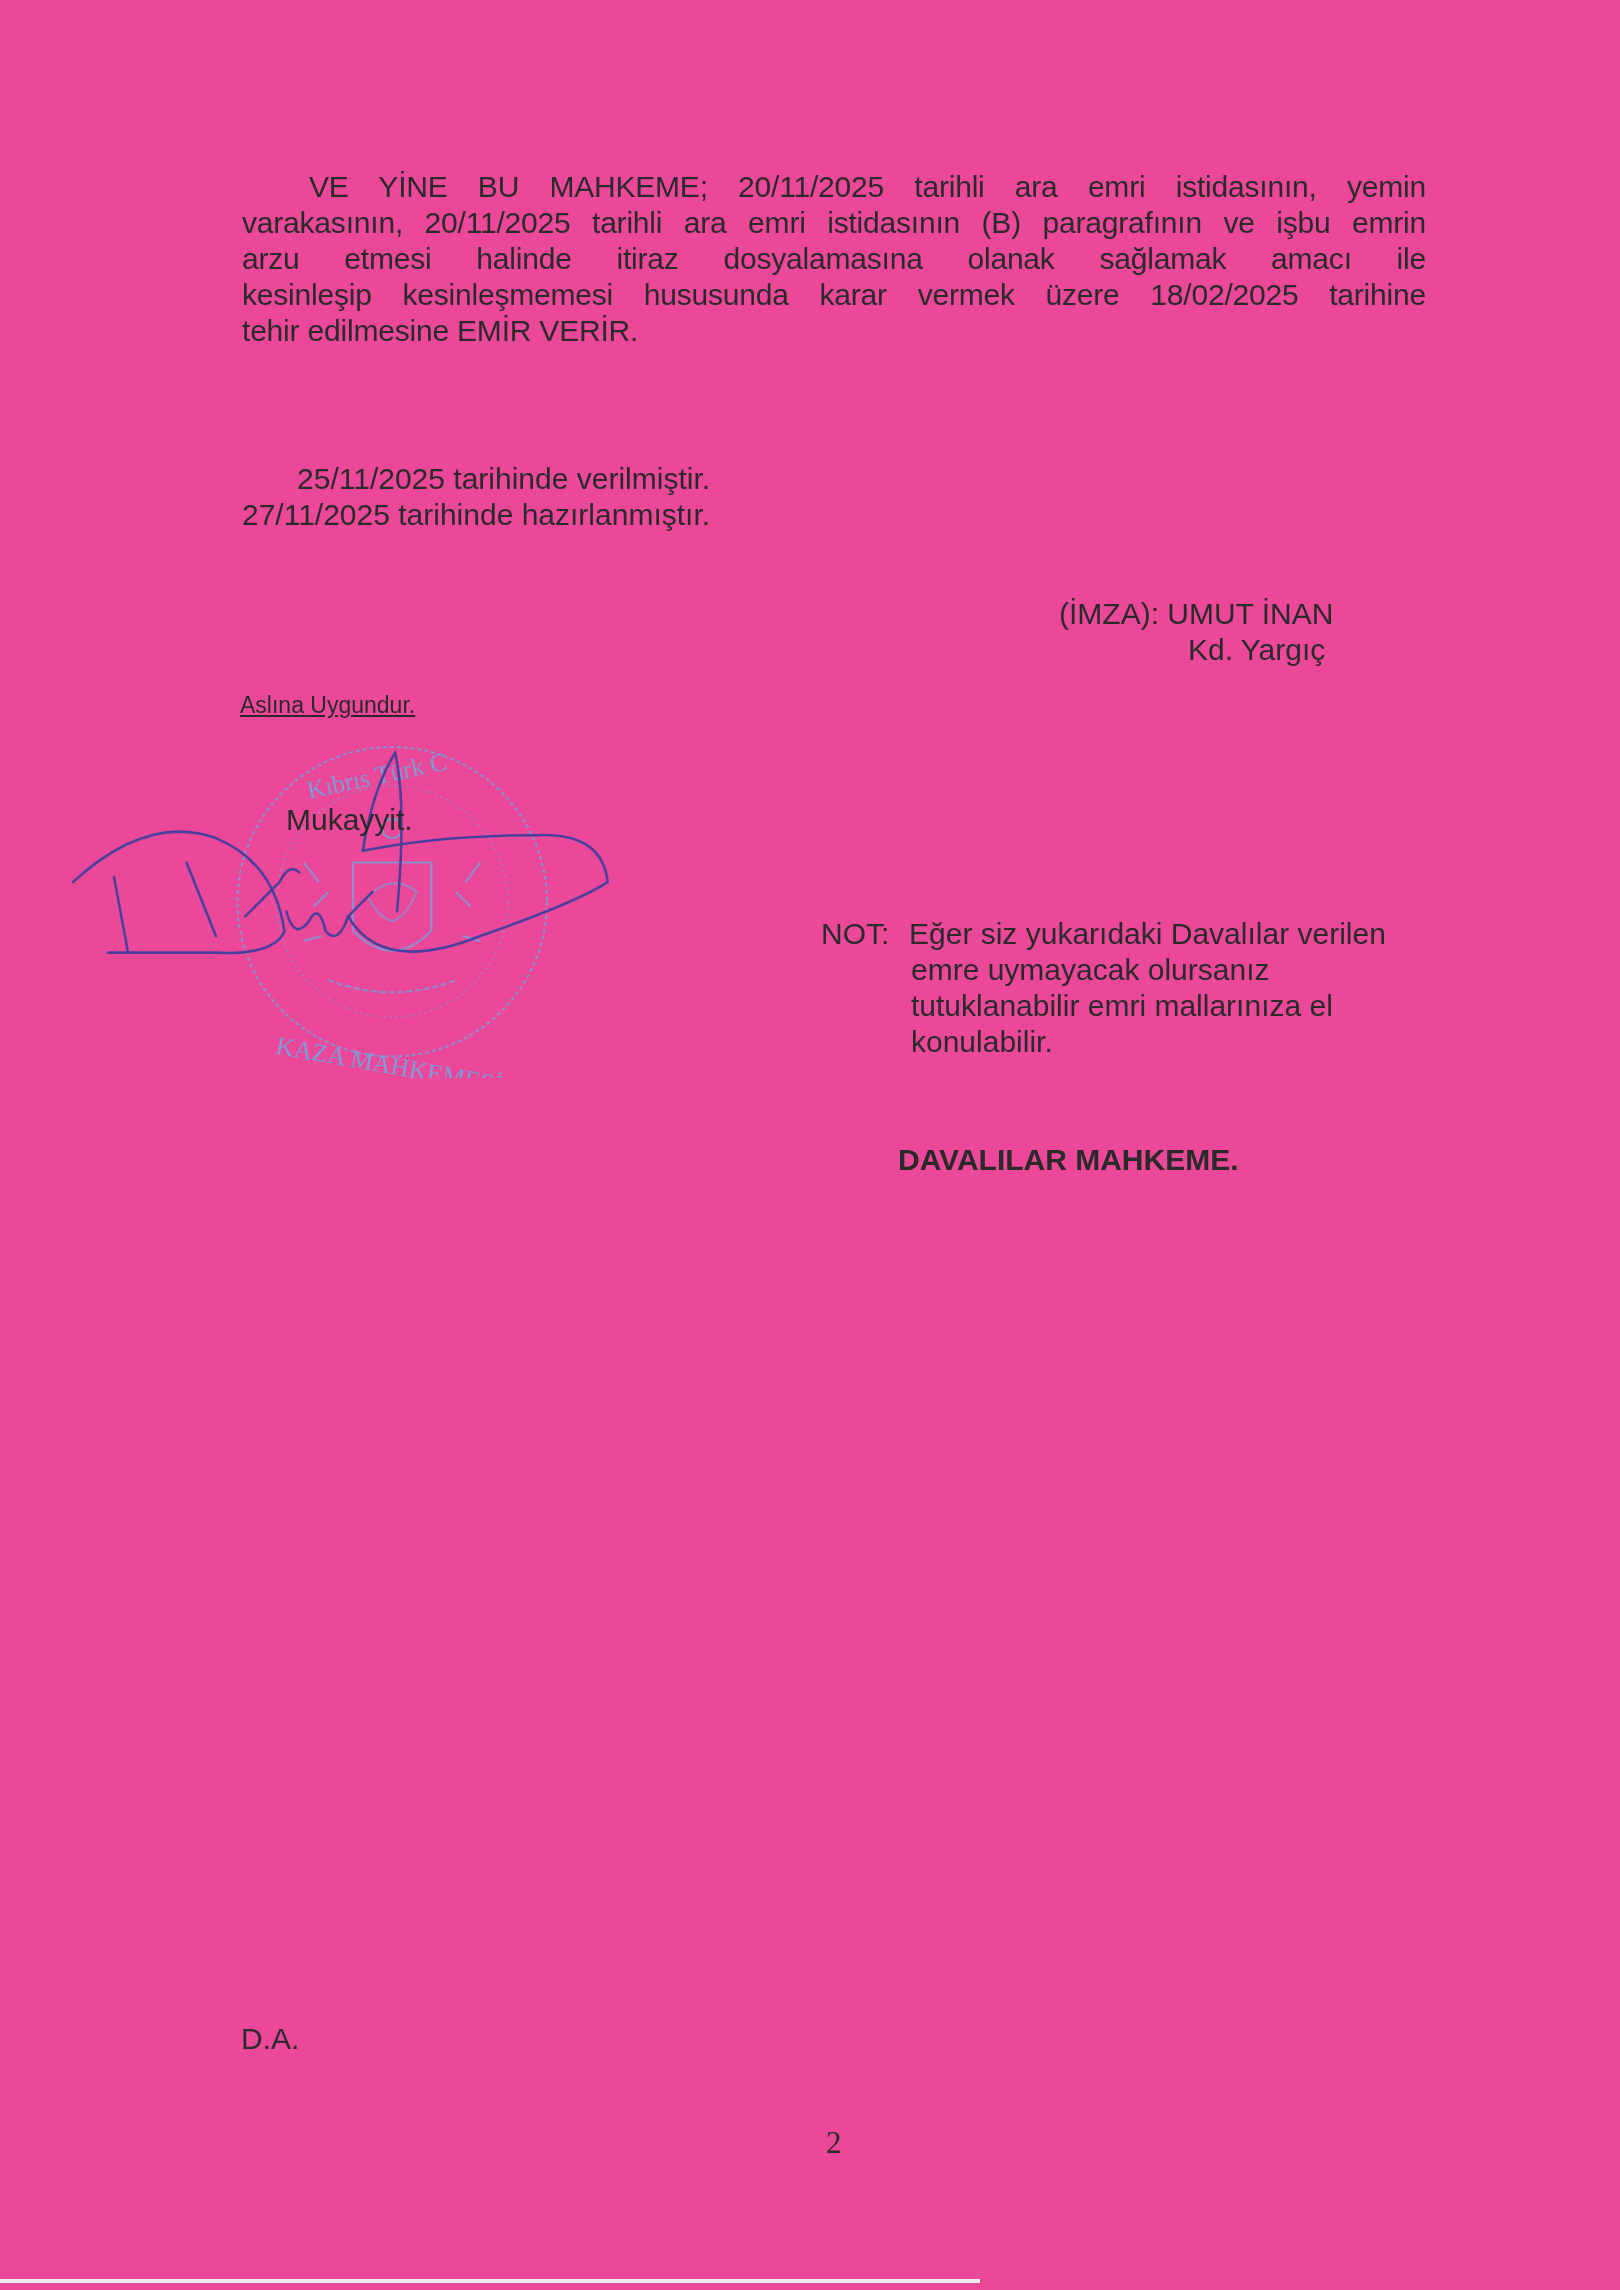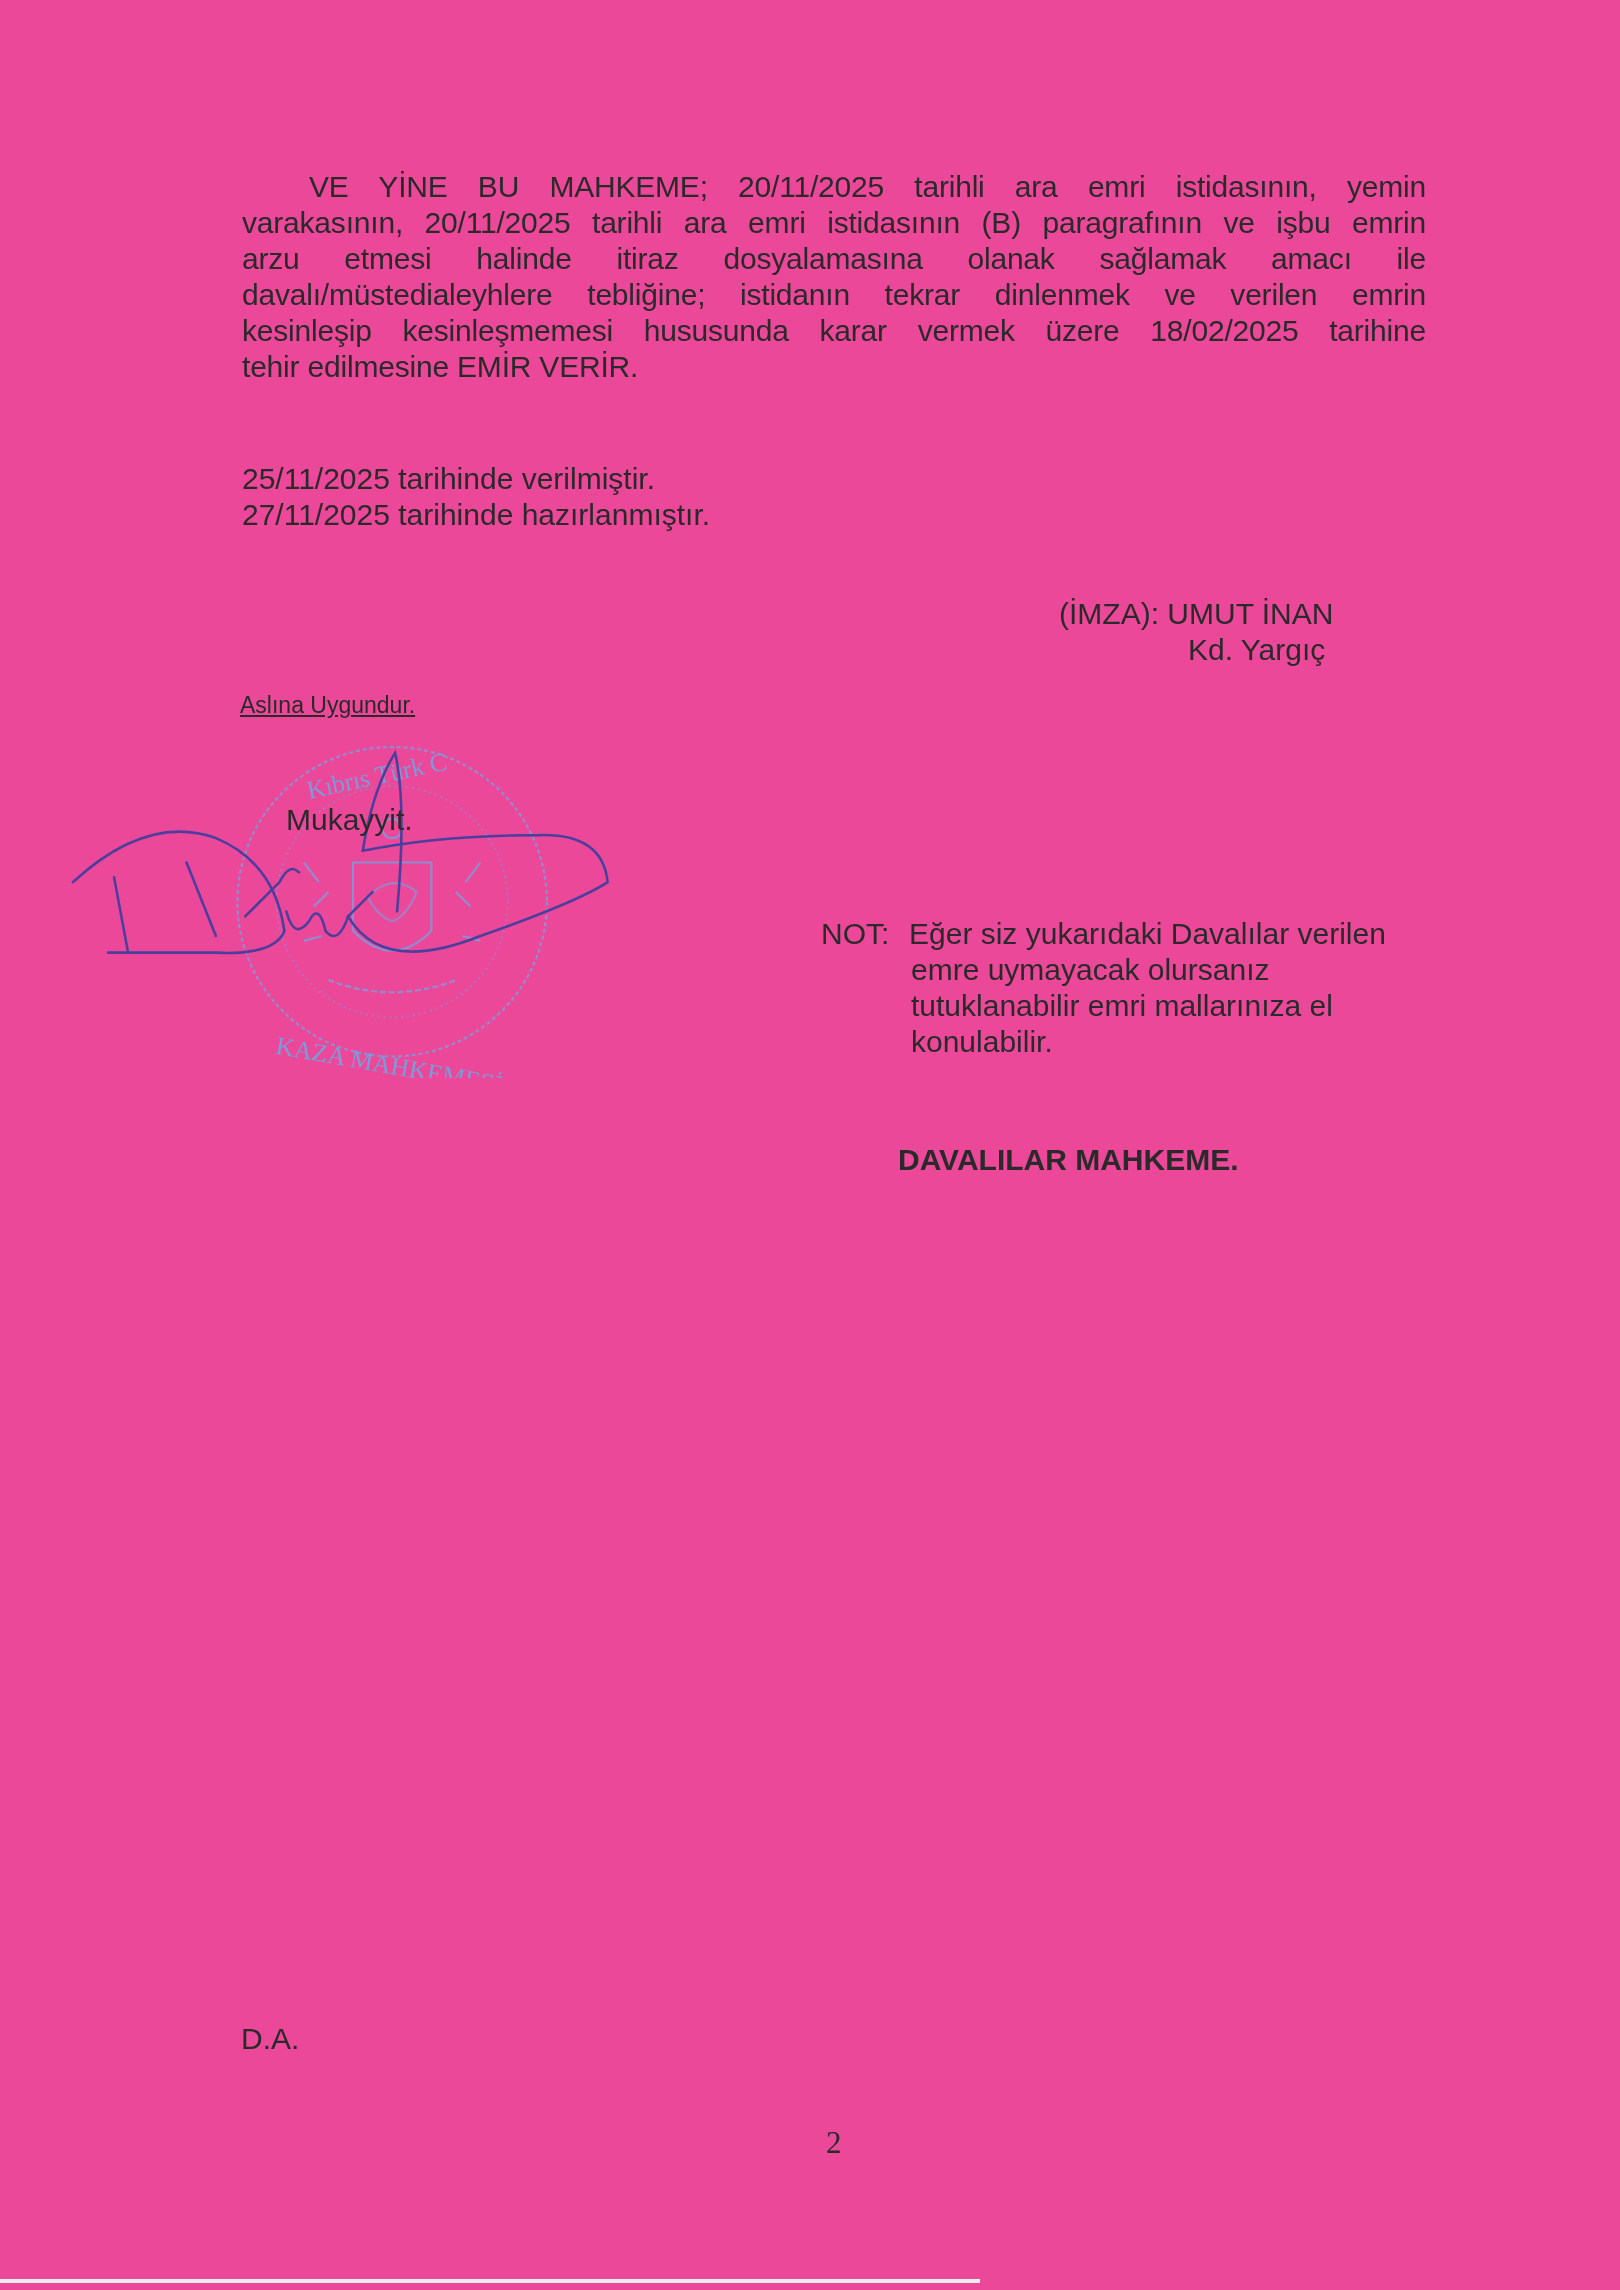--- a/index.html
+++ b/index.html
@@ -4,21 +4,21 @@
 <style>
   html, body { margin: 0; padding: 0; background: #ffffff; }
   body { width: 1620px; height: 2291px; position: relative; overflow: hidden;
          font-family: "Liberation Sans", sans-serif; color: #2a2a2a; }
   .page { position: absolute; left: 0; top: 0; width: 1620px; height: 2291px; background: #ec4899; }
   .para { position: absolute; left: 242px; top: 169px; width: 1184px;
           font-size: 30px; line-height: 36px; text-align: justify; letter-spacing: -0.2px; }
   .para .line { display: block; text-align: justify; text-align-last: justify; white-space: nowrap; }
   .para .line.last { text-align-last: left; }
   .para .indent { padding-left: 67px; }
-  .dates { position: absolute; left: 242px; top: 461px; font-size: 30px; line-height: 36px; }
+  .dates { position: absolute; left: 242px; top: 461px; font-size: 30px; line-height: 36px; text-align: right; }
   .imza { position: absolute; left: 1059px; top: 580px; font-size: 30px; line-height: 36px; margin-top: 16px; }
   .imza .title { display: block; padding-left: 129px; }
   .asli { position: absolute; left: 240px; top: 687px; font-size: 23px; line-height: 36px; text-decoration: underline; }
   .mukayyit { position: absolute; left: 286px; top: 802px; font-size: 30px; line-height: 36px; }
   .seal { position: absolute; left: 69px; top: 745px; width: 568px; height: 333px; }
   .note { position: absolute; left: 821px; top: 916px; font-size: 30px; line-height: 36px; }
   .note .label { display: inline-block; width: 88px; }
   .note .rest { display: block; padding-left: 90px; }
   .recipient { position: absolute; left: 898px; top: 1142px; font-size: 30px; line-height: 36px; font-weight: bold; }
   .da { position: absolute; left: 241px; top: 2021px; font-size: 30px; line-height: 36px; }
@@ -27,21 +27,20 @@
 </style>
 </head>
 <body>
 
 <div class="page">
 
   <div class="para">
     <span class="line indent">VE YİNE BU MAHKEME; 20/11/2025 tarihli ara emri istidasının, yemin</span>
     <span class="line">varakasının, 20/11/2025 tarihli ara emri istidasının (B) paragrafının ve işbu emrin</span>
     <span class="line">arzu etmesi halinde itiraz dosyalamasına olanak sağlamak amacı ile</span>
-    <span class="line">davalı/müstedialeyhlere tebliğine; istidanın tekrar dinlenmek ve verilen emrin</span>
     <span class="line">kesinleşip kesinleşmemesi hususunda karar vermek üzere 18/02/2025 tarihine</span>
     <span class="line last">tehir edilmesine EMİR VERİR.</span>
   </div>
 
   <div class="dates">
     <div>25/11/2025 tarihinde verilmiştir.</div>
     <div>27/11/2025 tarihinde hazırlanmıştır.</div>
   </div>
 
   <div class="imza">

